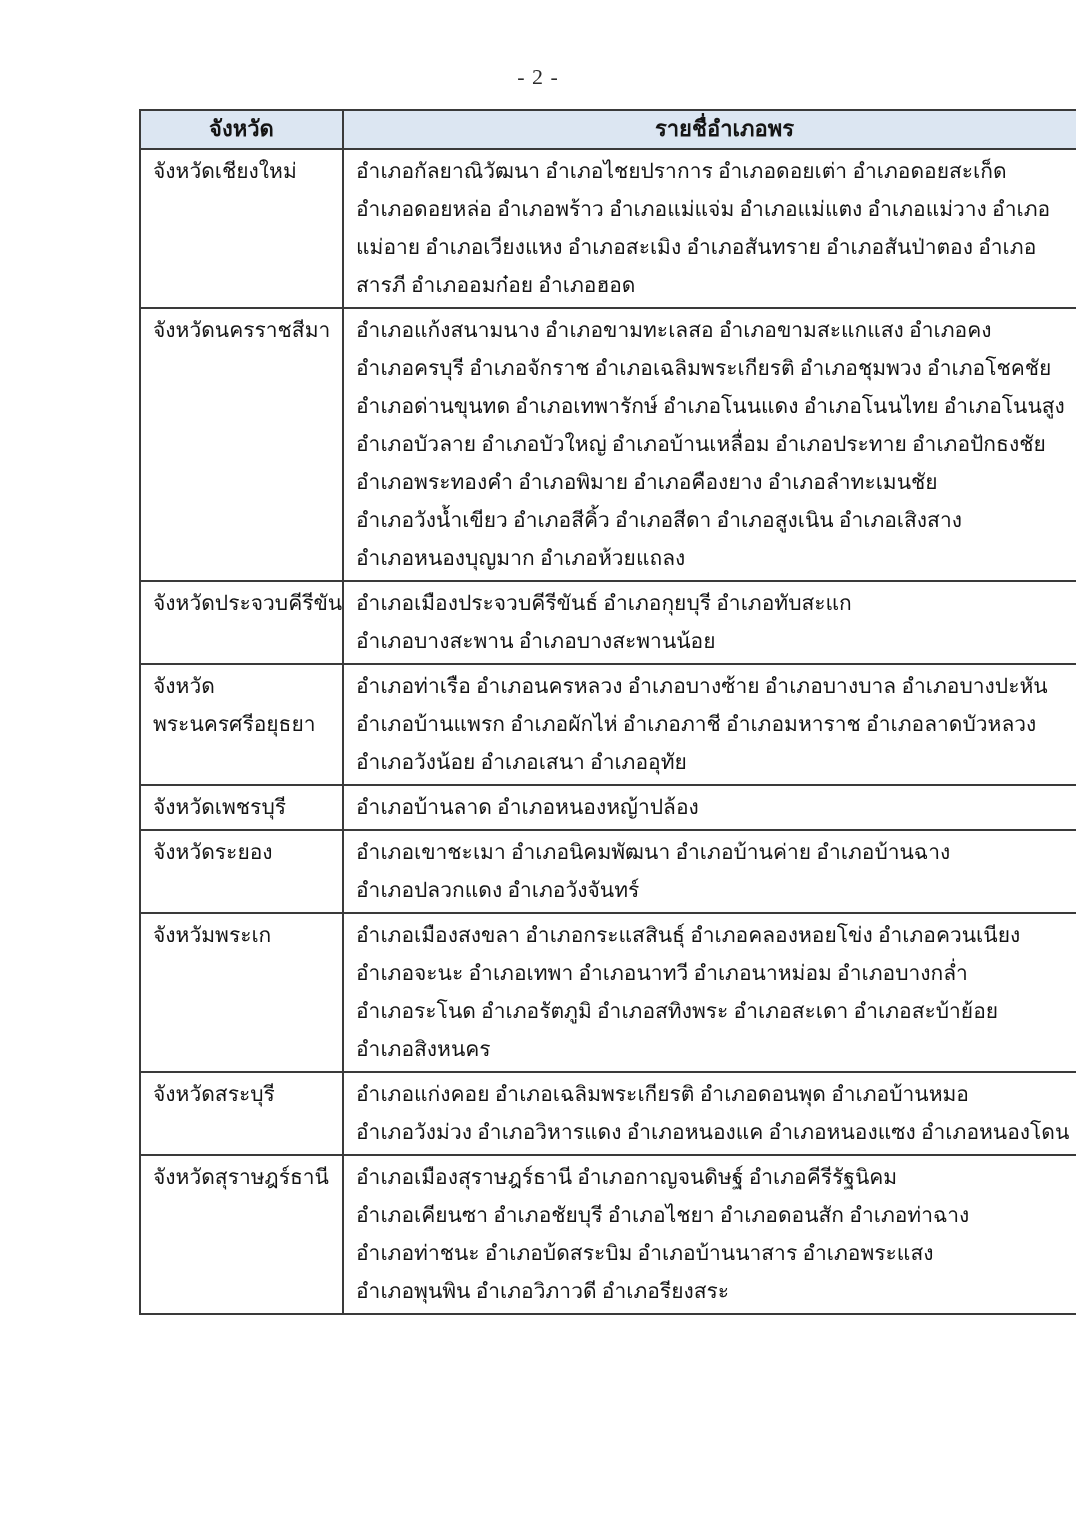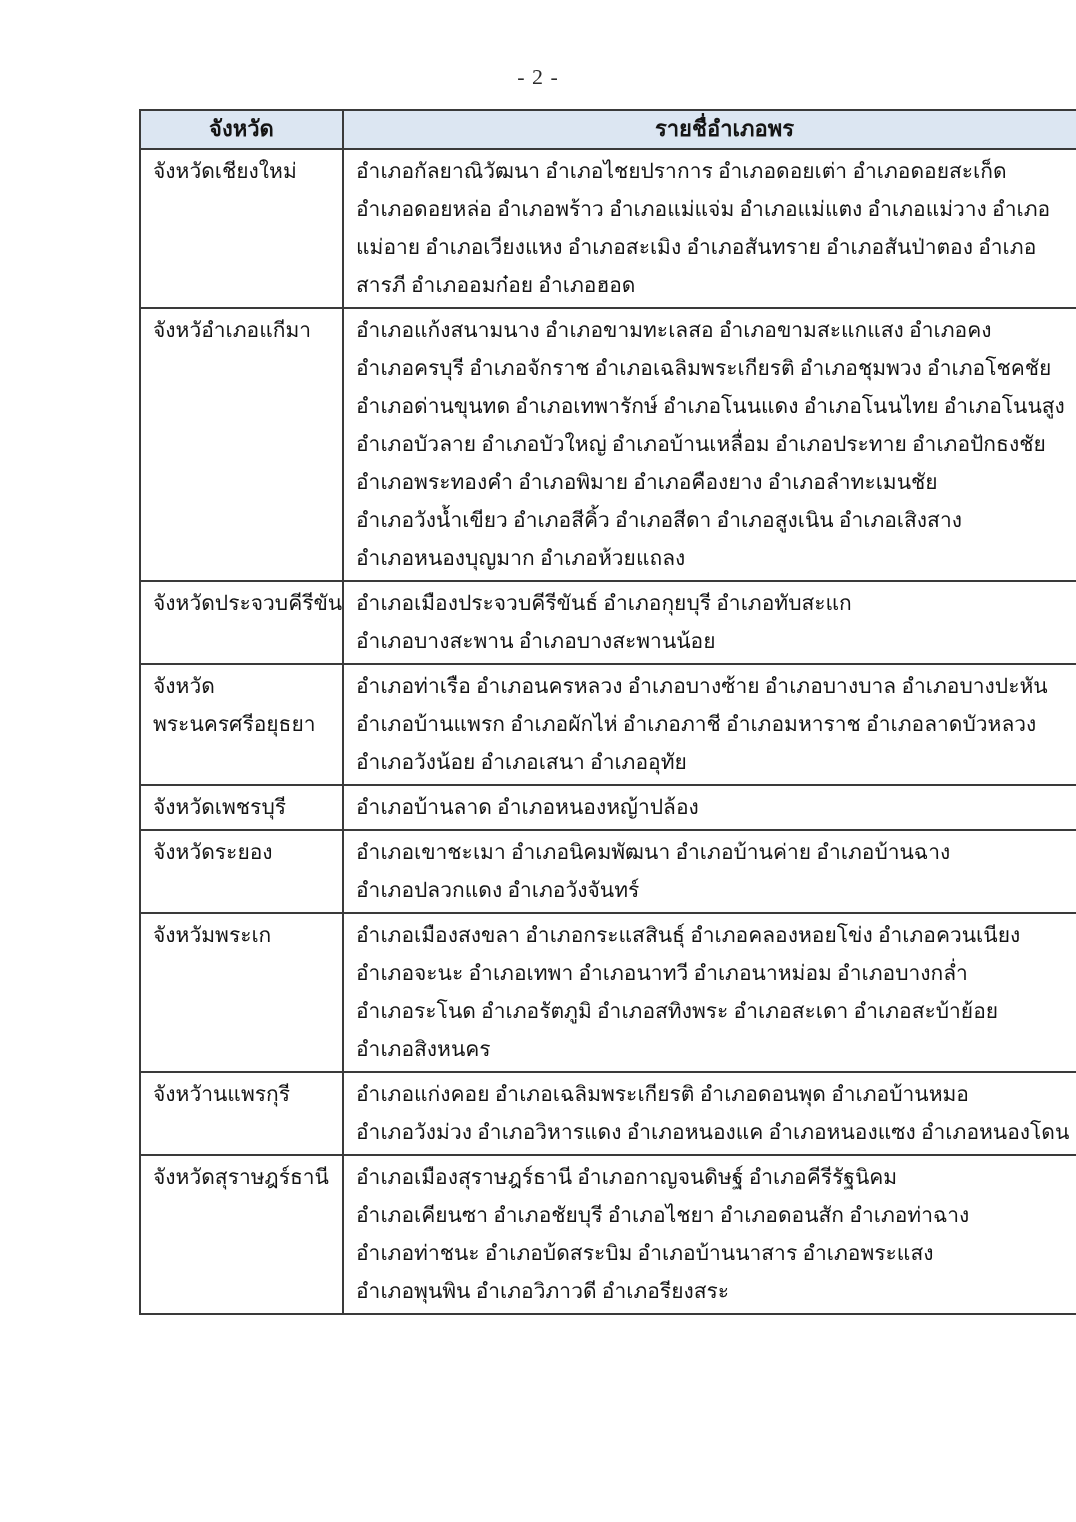--- a/index.html
+++ b/index.html
@@ -84,21 +84,21 @@
         </td>
         <td class="districts-cell">
           <div class="line">อำเภอกัลยาณิวัฒนา อำเภอไชยปราการ อำเภอดอยเต่า อำเภอดอยสะเก็ด</div>
           <div class="line">อำเภอดอยหล่อ อำเภอพร้าว อำเภอแม่แจ่ม อำเภอแม่แตง อำเภอแม่วาง อำเภอ</div>
           <div class="line">แม่อาย อำเภอเวียงแหง อำเภอสะเมิง อำเภอสันทราย อำเภอสันป่าตอง อำเภอ</div>
           <div class="line">สารภี อำเภออมก๋อย อำเภอฮอด</div>
         </td>
       </tr>
       <tr>
         <td class="province-cell">
-          <div class="line">จังหวัอำเภอแกีมา</div>
+          <div class="line">จังหวัดนครราชสีมา</div>
         </td>
         <td class="districts-cell">
           <div class="line">อำเภอแก้งสนามนาง อำเภอขามทะเลสอ อำเภอขามสะแกแสง อำเภอคง</div>
           <div class="line">อำเภอครบุรี อำเภอจักราช อำเภอเฉลิมพระเกียรติ อำเภอชุมพวง อำเภอโชคชัย</div>
           <div class="line">อำเภอด่านขุนทด อำเภอเทพารักษ์ อำเภอโนนแดง อำเภอโนนไทย อำเภอโนนสูง</div>
           <div class="line">อำเภอบัวลาย อำเภอบัวใหญ่ อำเภอบ้านเหลื่อม อำเภอประทาย อำเภอปักธงชัย</div>
           <div class="line">อำเภอพระทองคำ อำเภอพิมาย อำเภอคืองยาง อำเภอลำทะเมนชัย</div>
           <div class="line">อำเภอวังน้ำเขียว อำเภอสีคิ้ว อำเภอสีดา อำเภอสูงเนิน อำเภอเสิงสาง</div>
           <div class="line">อำเภอหนองบุญมาก อำเภอห้วยแถลง</div>
         </td>
@@ -146,21 +146,21 @@
         </td>
         <td class="districts-cell">
           <div class="line">อำเภอเมืองสงขลา อำเภอกระแสสินธุ์ อำเภอคลองหอยโข่ง อำเภอควนเนียง</div>
           <div class="line">อำเภอจะนะ อำเภอเทพา อำเภอนาทวี อำเภอนาหม่อม อำเภอบางกล่ำ</div>
           <div class="line">อำเภอระโนด อำเภอรัตภูมิ อำเภอสทิงพระ อำเภอสะเดา อำเภอสะบ้าย้อย</div>
           <div class="line">อำเภอสิงหนคร</div>
         </td>
       </tr>
       <tr>
         <td class="province-cell">
-          <div class="line">จังหวัานแพรกุรี</div>
+          <div class="line">จังหวัดสระบุรี</div>
         </td>
         <td class="districts-cell">
           <div class="line">อำเภอแก่งคอย อำเภอเฉลิมพระเกียรติ อำเภอดอนพุด อำเภอบ้านหมอ</div>
           <div class="line">อำเภอวังม่วง อำเภอวิหารแดง อำเภอหนองแค อำเภอหนองแซง อำเภอหนองโดน</div>
         </td>
       </tr>
       <tr>
         <td class="province-cell">
           <div class="line">จังหวัดสุราษฎร์ธานี</div>
         </td>

